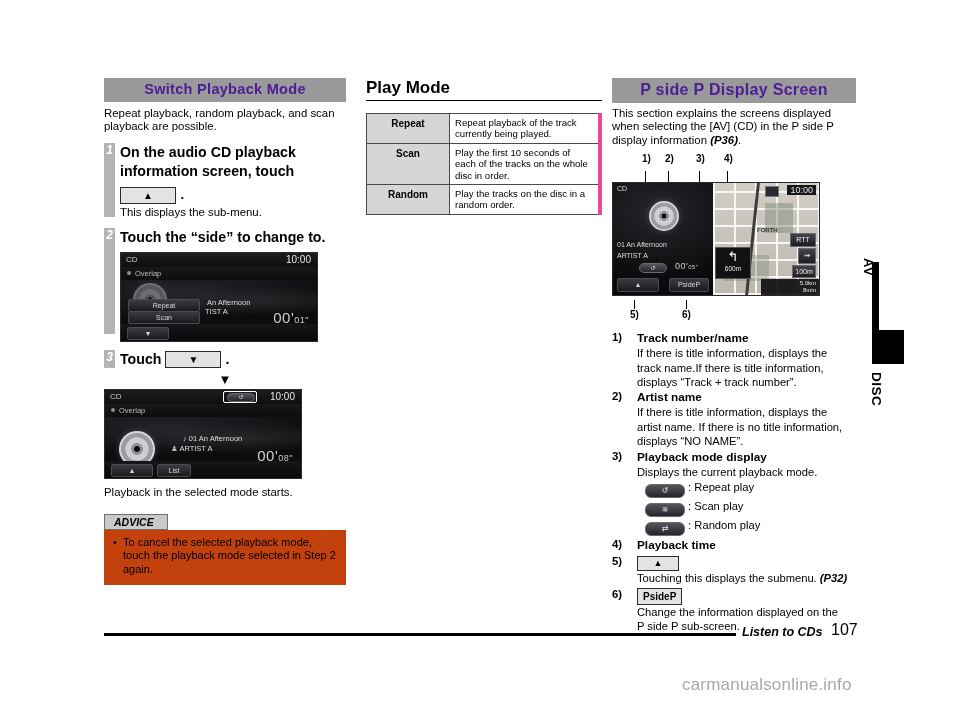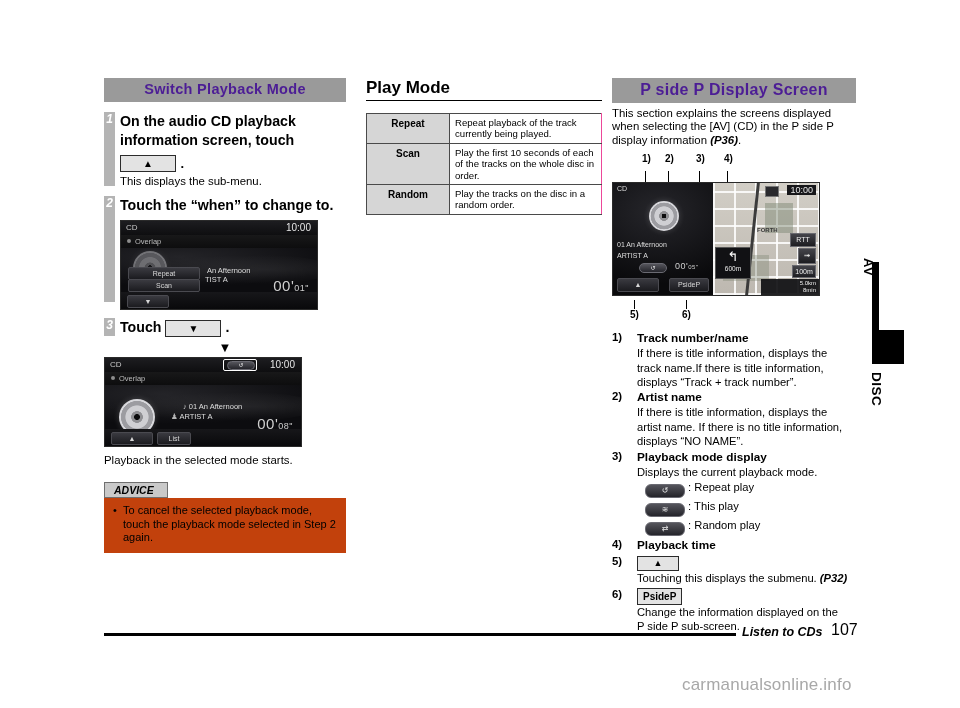--- a/index.html
+++ b/index.html
@@ -149,21 +149,21 @@
   }
   table.modes td{
     border-top:1px solid #4a4a4a;border-bottom:1px solid #4a4a4a;
     padding:3px 5px;vertical-align:top;line-height:11.4px;
   }
   table.modes td.k{
     width:72px;background:#d6d6d6;font-weight:bold;text-align:center;
     border-right:1px solid #4a4a4a;border-left:1px solid #4a4a4a;
     font-size:10px;padding-top:4px;
   }
-  table.modes td.v{border-right:1px solid #ec4899;}
+  table.modes td.v{border-right:4px solid #ec4899;}
 
   
   .callouts{position:relative;height:18px;margin-top:6px;}
   .callouts .cn{
     position:absolute;top:0;font-weight:bold;font-size:10px;
   }
   .leaders{position:relative;height:11px;}
   .leaders .ld{position:absolute;top:0;width:1px;height:11px;background:#000;}
   .botcall{position:relative;height:22px;margin-top:4px;}
   .botcall .cn{position:absolute;font-weight:bold;font-size:10px;top:9px;}
@@ -214,37 +214,38 @@
 </style>
 </head>
 <body>
 
 <div class="page">
 
   <div class="col col-left">
 
     <div class="sec-head">Switch Playback Mode</div>
 
+    <div class="body-text">Repeat playback, random playback, and scan playback are possible.</div>
 
     <div class="step" style="margin-top:10px;">
       <div class="step-bar" style="height:74px;"></div>
       <div class="step-num">1</div>
       <div class="step-title">On the audio CD playback</div>
       <div class="step-title">information screen, touch</div>
       <div style="margin-top:4px;line-height:18px;">
         <span class="keybtn">▲</span>
         <span style="font-size:13px;font-weight:bold;">.</span>
       </div>
       <div class="step-sub">This displays the sub-menu.</div>
     </div>
 
     <div class="step" style="margin-top:8px;">
       <div class="step-bar" style="height:106px;"></div>
       <div class="step-num">2</div>
-      <div class="step-title">Touch the “when” to change to.</div>
+      <div class="step-title">Touch the “side” to change to.</div>
 
       <div class="screen" style="width:196px;height:88px;margin-top:5px;">
         <div class="scr-top">
           <span class="lbl">CD</span>
           <span class="clock">10:00</span>
         </div>
         <div class="scr-sub">
           <span class="dot"></span>
           <span class="lbl">Overlap</span>
         </div>
@@ -449,21 +450,21 @@
         <span class="num">3)</span>
         <div class="ttl">Playback mode display</div>
         <div class="txt">Displays the current playback mode.</div>
 
         <div class="modeline">
           <span class="pill" style="width:38px;height:12px;line-height:12px;font-size:8px;vertical-align:-2px;">↺</span>
           <span>: Repeat play</span>
         </div>
         <div class="modeline">
           <span class="pill" style="width:38px;height:12px;line-height:12px;font-size:8px;vertical-align:-2px;">≋</span>
-          <span>: This play</span>
+          <span>: Scan play</span>
         </div>
         <div class="modeline">
           <span class="pill" style="width:38px;height:12px;line-height:12px;font-size:8px;vertical-align:-2px;">⇄</span>
           <span>: Random play</span>
         </div>
       </div>
 
       <div class="oitem" style="margin-top:2px;">
         <span class="num">4)</span>
         <div class="ttl">Playback time</div>

